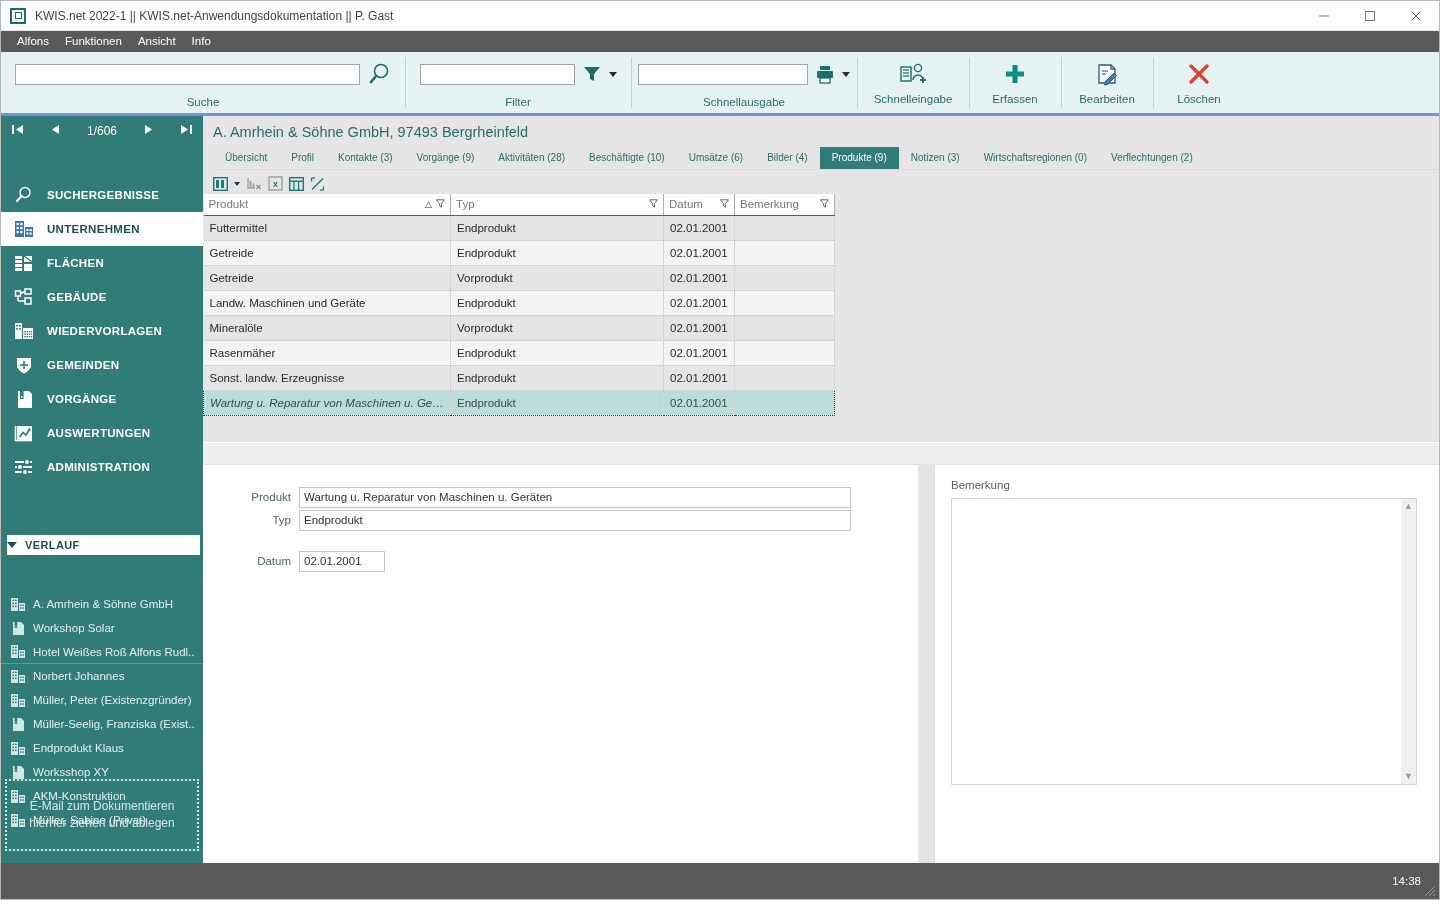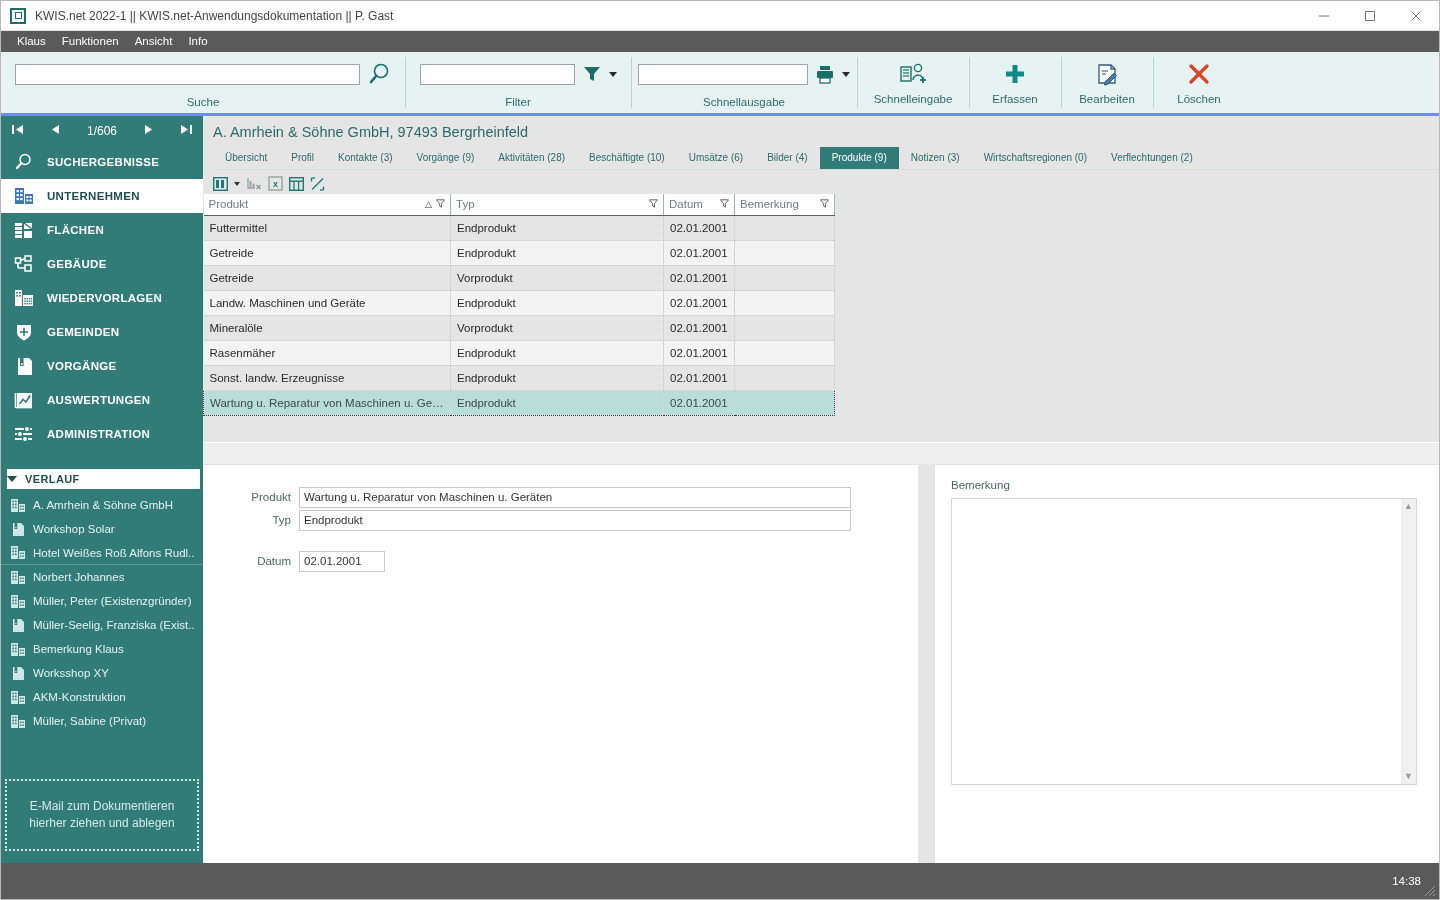--- a/index.html
+++ b/index.html
@@ -99,20 +99,21 @@
 
   
   .body-area { flex: 1; display: flex; min-height: 0; }
 
   
   .sidebar {
     width: 202px; min-width: 202px;
     background: #327c78;
     display: flex; flex-direction: column;
     position: relative;
+    gap: 33px;
   }
   .pager {
     height: 29px; display: flex; align-items: center;
     justify-content: space-between; padding: 0 10px;
     color: #ffffff;
   }
   .pager-btn { font-size: 13px; color: #fff; line-height: 1; }
   .pager-count { font-size: 12px; color: #ffffff; }
   .nav { display: flex; flex-direction: column; text-align: right; }
   .nav-item {
@@ -186,21 +187,21 @@
     height: 25px; padding: 0 6px; color: #2a2a2a;
     border-bottom: 1px dotted #c5c5c5;
     border-right: 1px dotted #c7c7c7;
     white-space: nowrap; overflow: hidden; text-overflow: ellipsis;
   }
   table.grid tbody tr:nth-child(even) td { background: #f3f3f3; }
   table.grid tbody tr.selected td {
     background: #b9ddd8; color: #3d4a49;
     border-top: 1px dotted #3a3a3a; border-bottom: 1px dotted #3a3a3a;
   }
-  table.grid tbody tr.selected td:first-child { border-left: 1px dotted #3a3a3a; }
+  table.grid tbody tr.selected td:first-child { border-left: 1px dotted #3a3a3a; font-style: italic; }
   table.grid tbody tr.selected td:last-child { border-right: 1px dotted #3a3a3a; }
 
   .split-gap { height: 26px; }
   .split-bar { height: 22px; background: #eeeeee; border-top: 1px solid #ffffff; }
 
   
   .detail {
     flex: 1; display: flex; min-height: 0;
     padding-left: 202px;
   }
@@ -277,21 +278,21 @@
       <div class="win-btn">
         <svg width="12" height="12" viewBox="0 0 12 12">
             <line x1="1.5" y1="1.5" x2="10.5" y2="10.5" stroke="#777" stroke-width="1"></line>
             <line x1="10.5" y1="1.5" x2="1.5" y2="10.5" stroke="#777" stroke-width="1"></line>
           </svg>
       </div>
     </div>
   </div>
 
   <div class="menubar">
-    <div class="menu-item">Klaus</div>
+    <div class="menu-item">Alfons</div>
     <div class="menu-item">Funktionen</div>
     <div class="menu-item">Ansicht</div>
     <div class="menu-item">Info</div>
   </div>
 
   <div class="ribbon">
 
     <div class="rgroup g-suche">
       <div class="rgroup-row">
         <input class="ribbon-input" type="text" value="" style="">
@@ -666,21 +667,21 @@
                 <rect x="1.4" y="4.6" width="1.6" height="1.5" fill="#327c78"></rect>
                 <rect x="4" y="4.6" width="1.6" height="1.5" fill="#327c78"></rect>
                 <rect x="1.4" y="7.6" width="1.6" height="1.5" fill="#327c78"></rect>
                 <rect x="4" y="7.6" width="1.6" height="1.5" fill="#327c78"></rect>
                 <rect x="9" y="6.6" width="1.5" height="1.4" fill="#327c78"></rect>
                 <rect x="11.4" y="6.6" width="1.5" height="1.4" fill="#327c78"></rect>
                 <rect x="9" y="9.4" width="1.5" height="1.4" fill="#327c78"></rect>
                 <rect x="11.4" y="9.4" width="1.5" height="1.4" fill="#327c78"></rect>
               </svg>
             </span>
-          <span>Bemerkung Klaus</span>
+          <span>Endprodukt Klaus</span>
         </div>
         <div class="verlauf-item">
           <span class="vl-ico">
               <svg width="14" height="13" viewBox="0 0 14 13">
                 <path d="M2 0 H10 L13 3 V13 H2 Z" fill="#cfe8e6"></path>
                 <rect x="3.6" y="0" width="2.6" height="6" fill="#327c78"></rect>
                 <circle cx="4.9" cy="4.6" r="0.7" fill="#cfe8e6"></circle>
               </svg>
             </span>
           <span>Worksshop XY</span>

